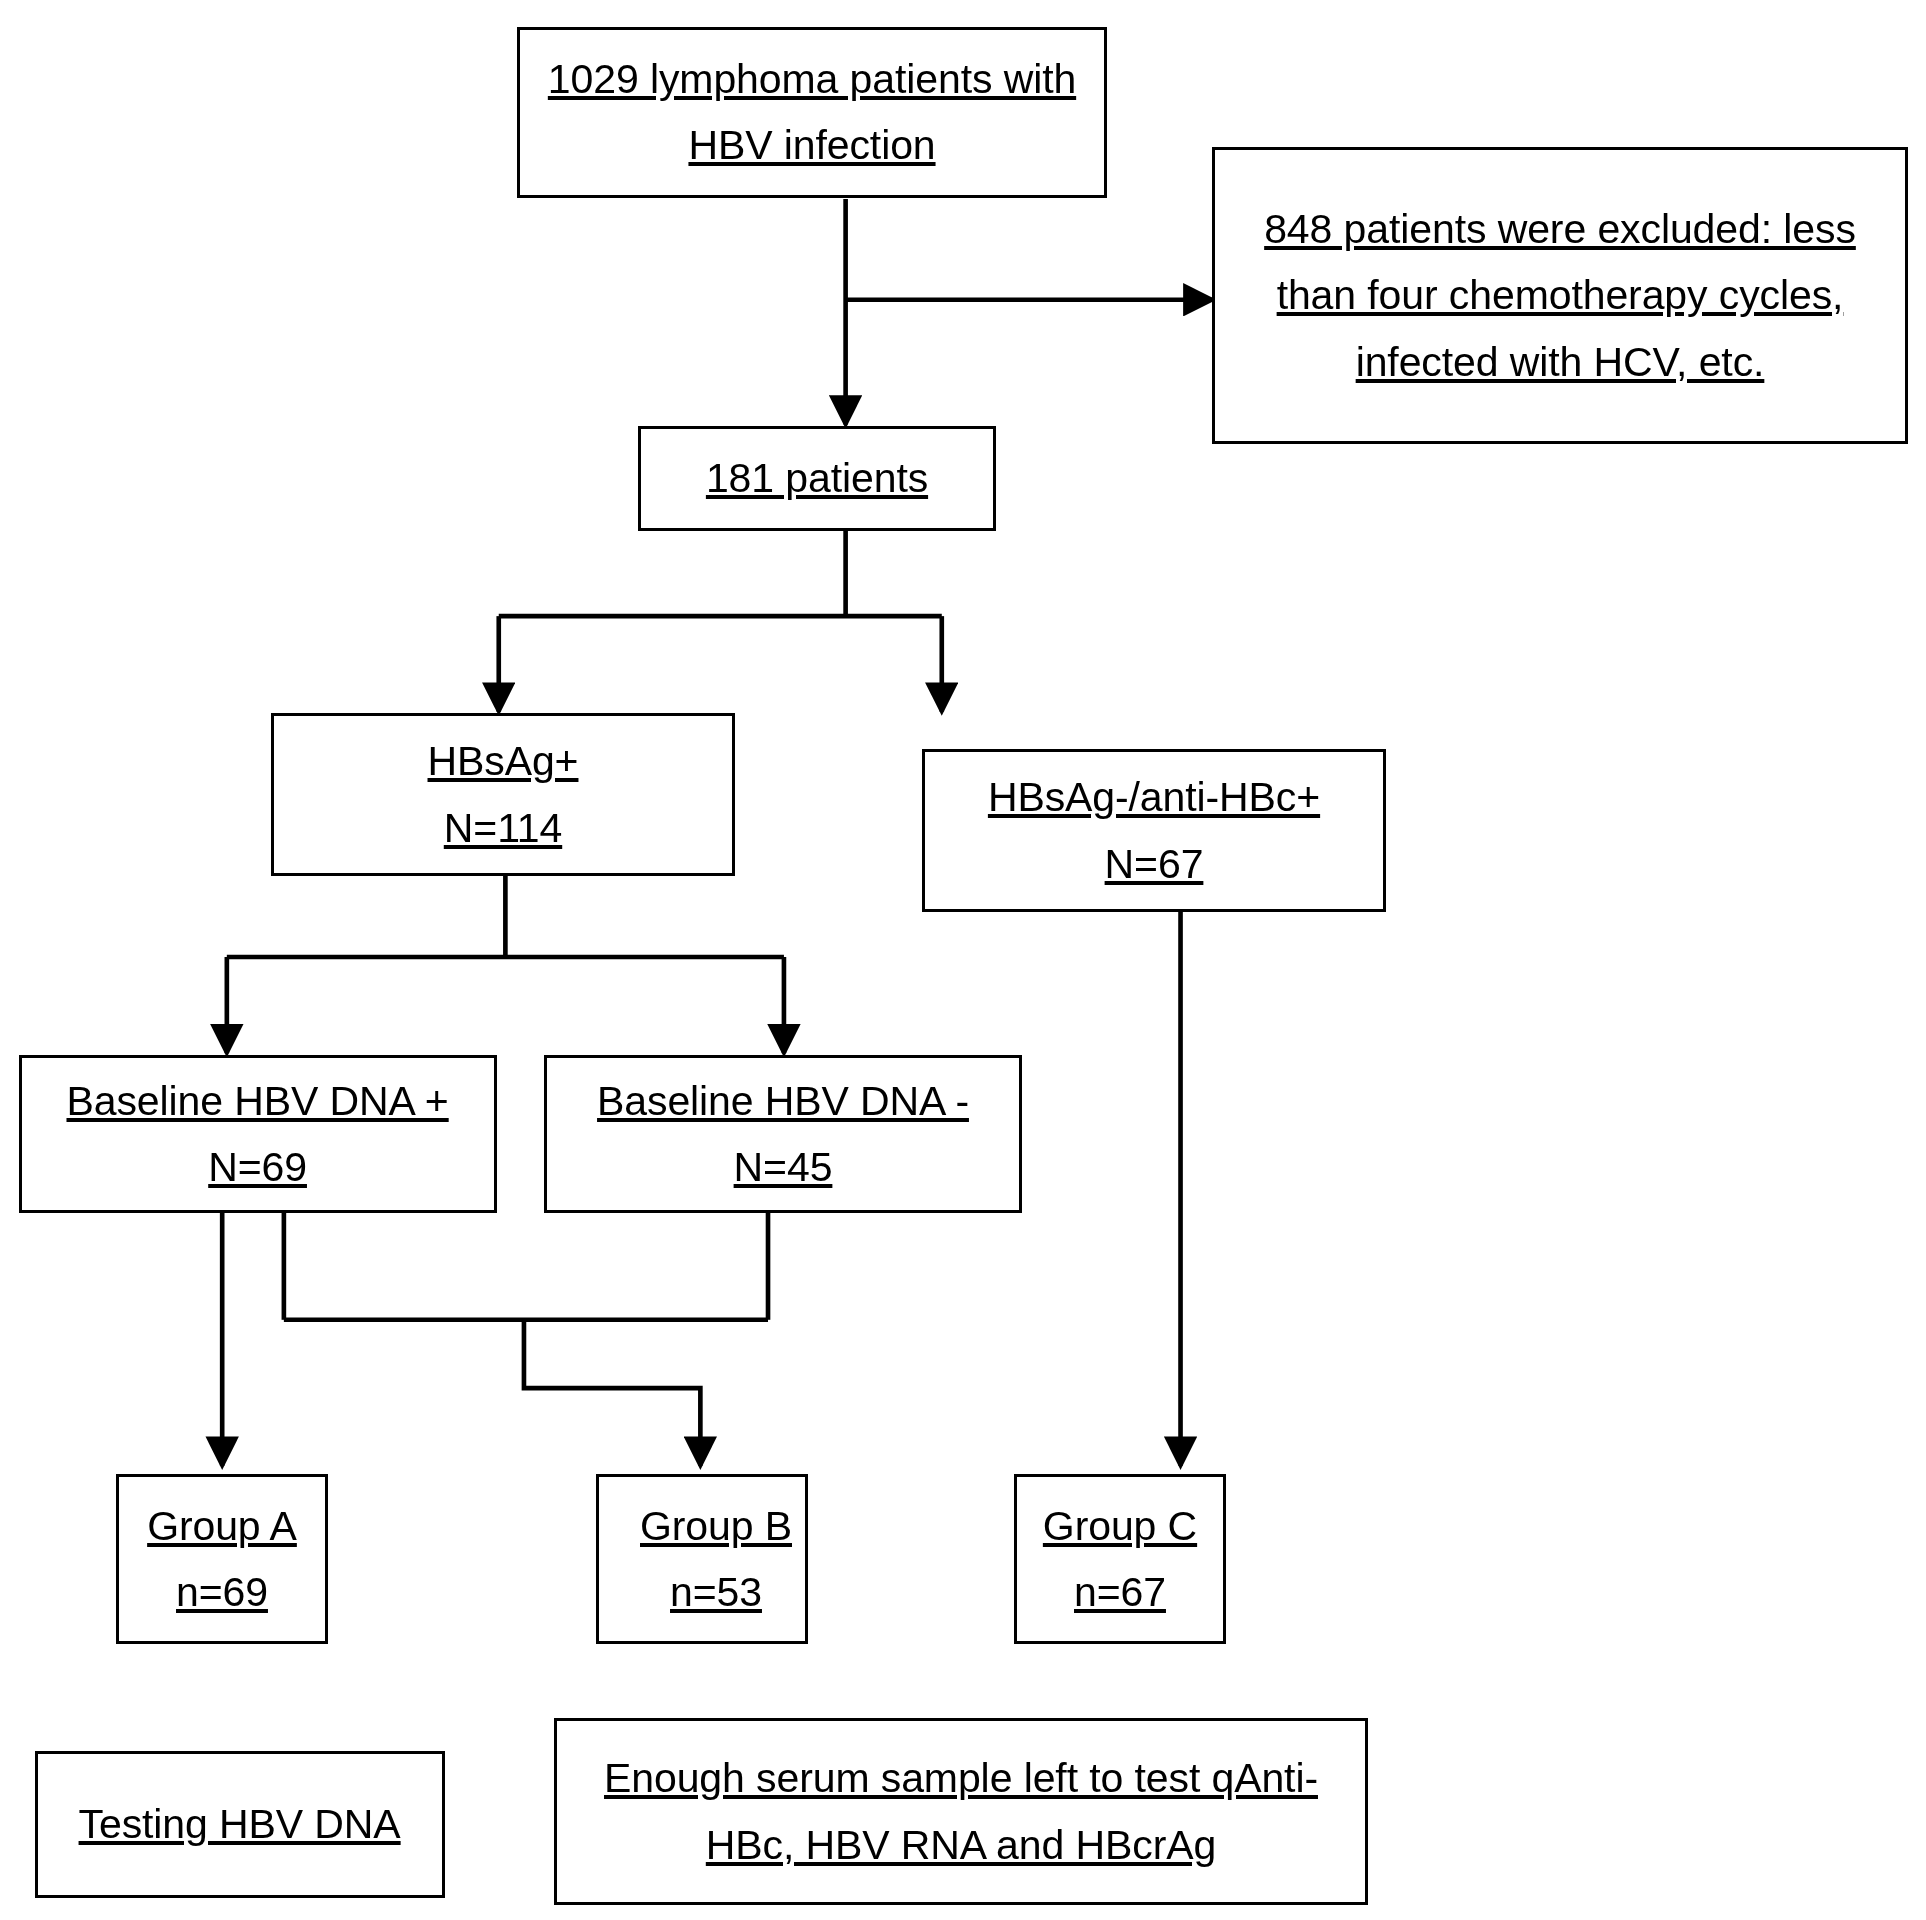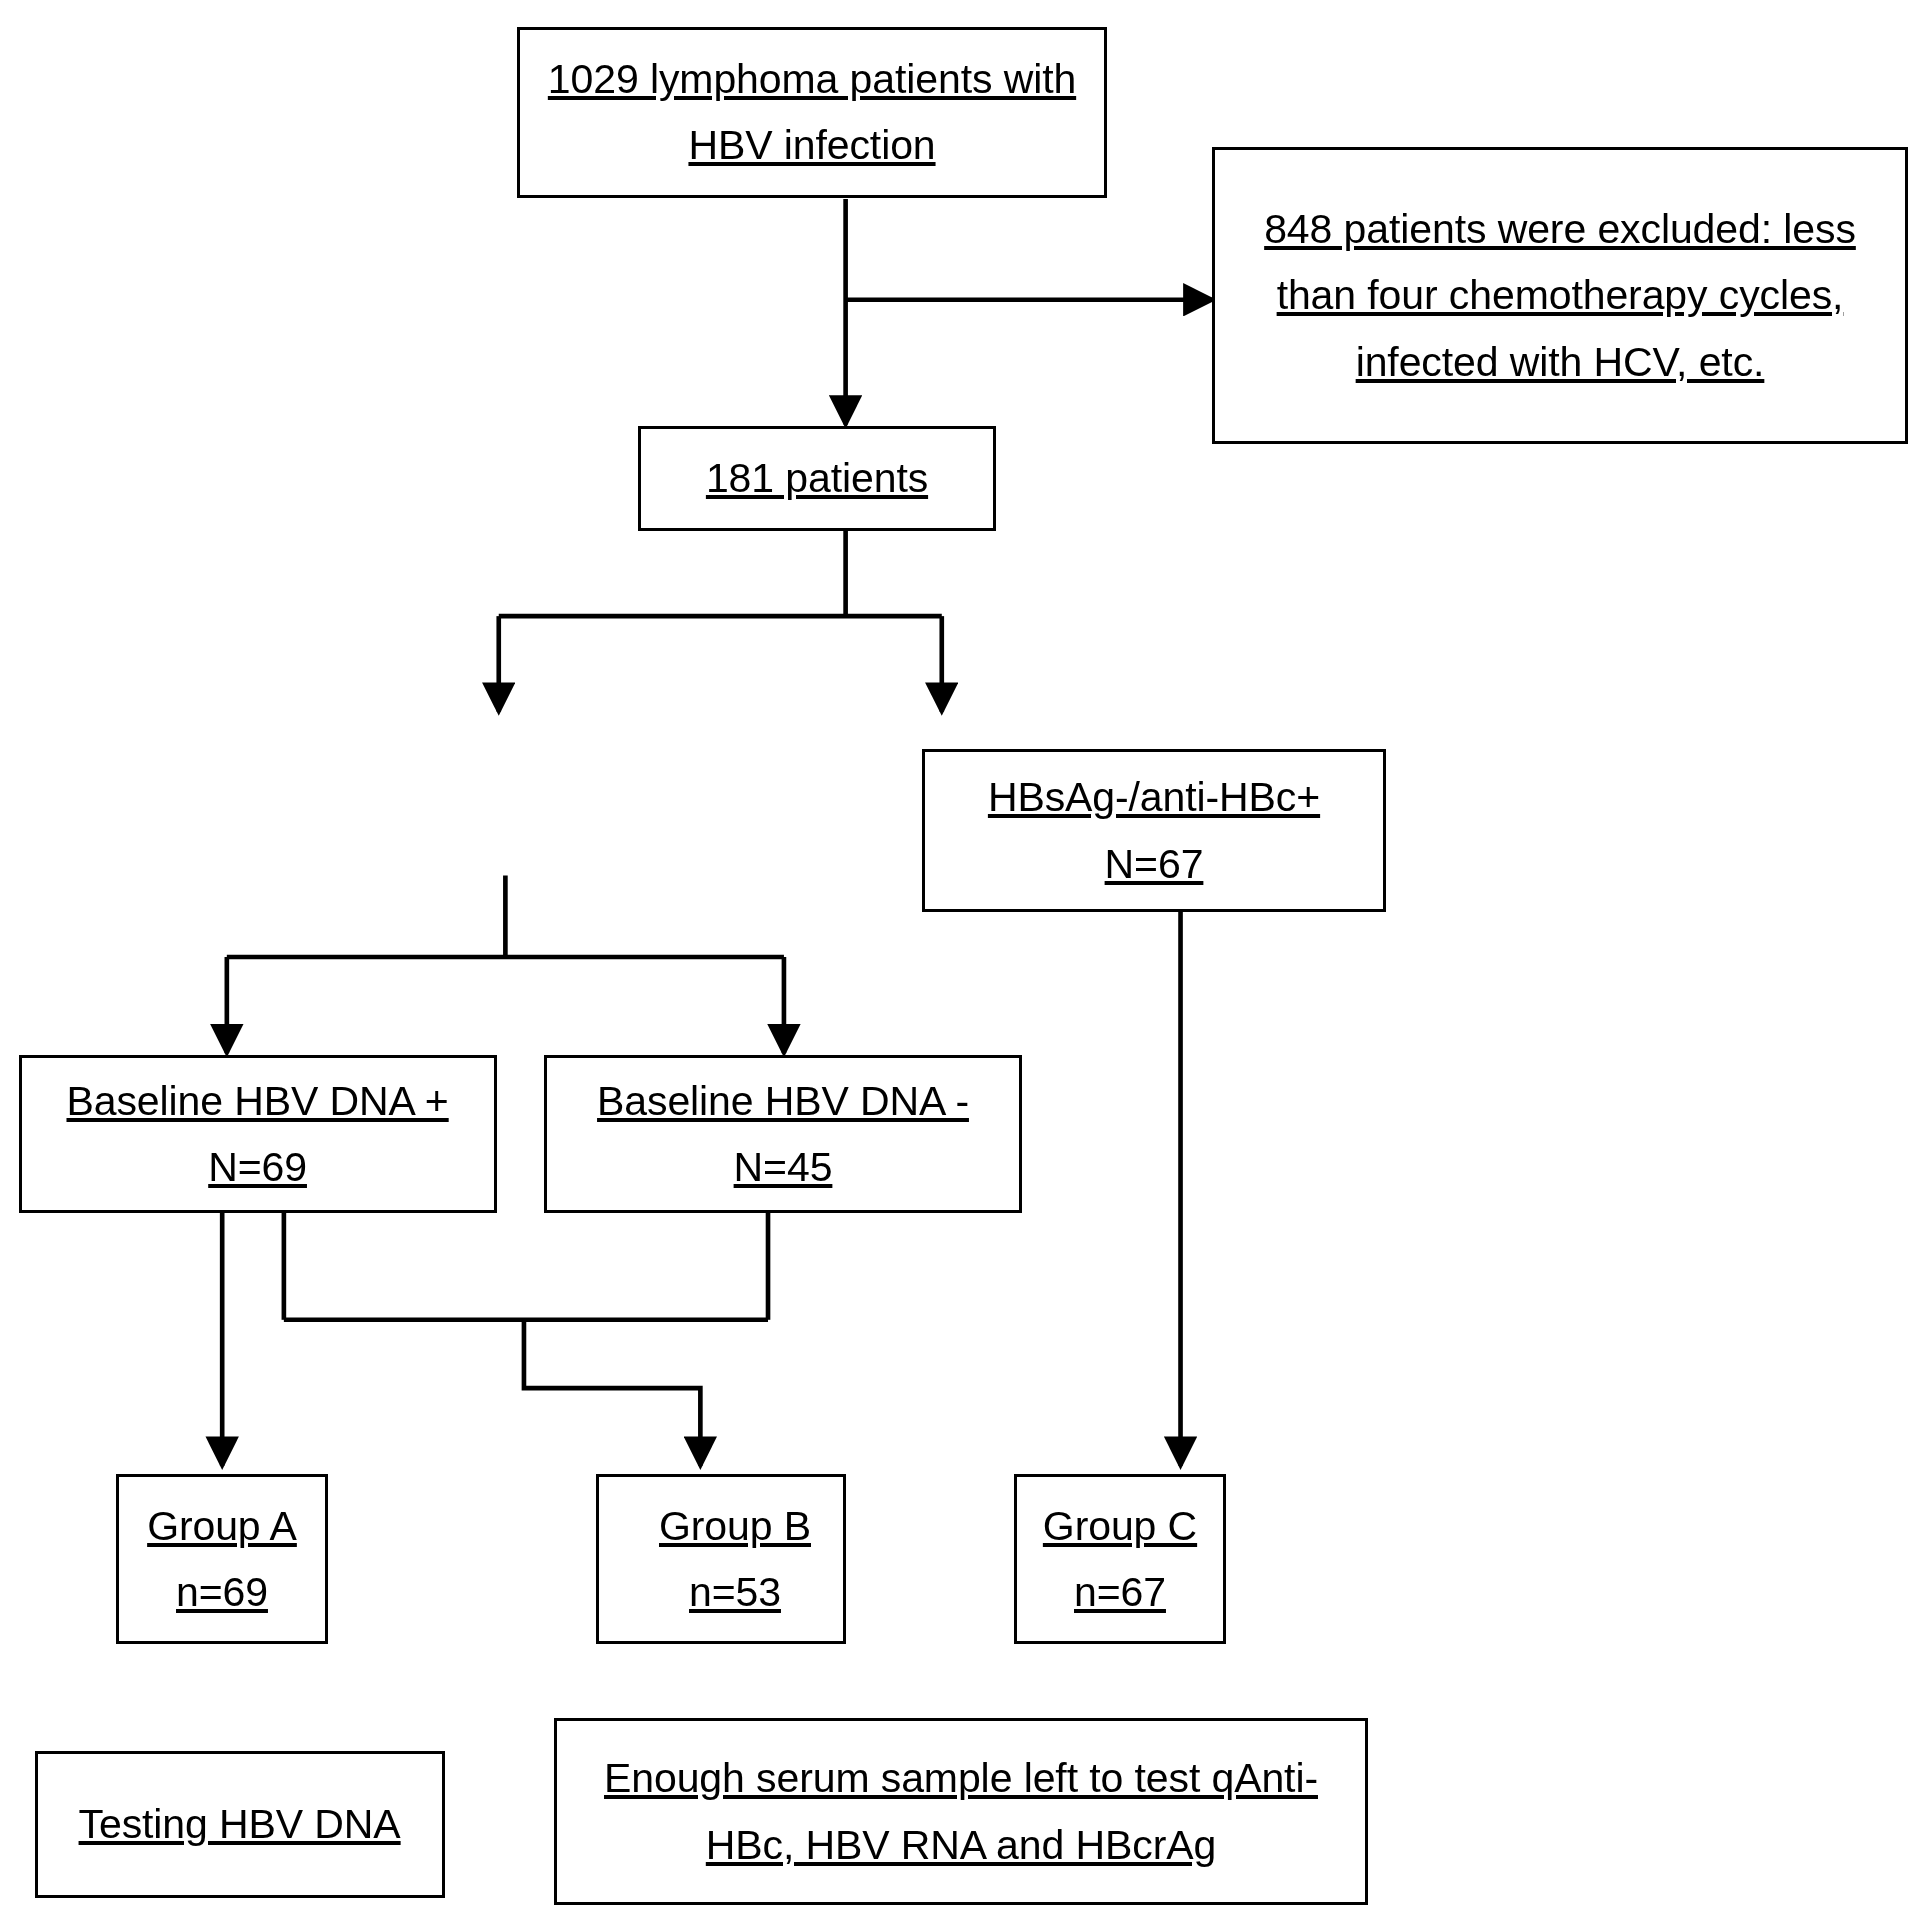--- a/index.html
+++ b/index.html
@@ -93,20 +93,24 @@
   <div class="node-box" style="left:1212px; top:147px; width:696px; height:297px;">
     <span class="line">848 patients were excluded: less</span>
     <span class="line">than four chemotherapy cycles,</span>
     <span class="line">infected with HCV, etc.</span>
   </div>
 
   <div class="node-box" style="left:638px; top:426px; width:358px; height:105px;">
     <span class="line">181 patients</span>
   </div>
 
+  <div class="node-box" style="left:271px; top:713px; width:464px; height:163px;">
+    <span class="line">HBsAg+</span>
+    <span class="line">N=114</span>
+  </div>
 
   <div class="node-box" style="left:922px; top:713px; width:464px; height:163px;margin-top:36px;">
     <span class="line">HBsAg-/anti-HBc+</span>
     <span class="line">N=67</span>
   </div>
 
   <div class="node-box" style="left:18.6px; top:1055px; width:478px; height:158px;">
     <span class="line">Baseline HBV DNA +</span>
     <span class="line">N=69</span>
   </div>
@@ -114,21 +118,21 @@
   <div class="node-box" style="left:544px; top:1055px; width:478px; height:158px;">
     <span class="line">Baseline HBV DNA -</span>
     <span class="line">N=45</span>
   </div>
 
   <div class="node-box" style="left:116px; top:1474px; width:212px; height:170px;">
     <span class="line">Group A</span>
     <span class="line">n=69</span>
   </div>
 
-  <div class="node-box" style="left:596px; top:1474px; width:250px; height:170px;padding-left:40px;">
+  <div class="node-box" style="left:596px; top:1474px; width:212px; height:170px;padding-left:40px;">
     <span class="line">Group B</span>
     <span class="line">n=53</span>
   </div>
 
   <div class="node-box" style="left:1014px; top:1474px; width:212px; height:170px;">
     <span class="line">Group C</span>
     <span class="line">n=67</span>
   </div>
 
   <div class="node-box" style="left:18.6px; top:1751px; width:410px; height:147px;margin-left:16px;">

